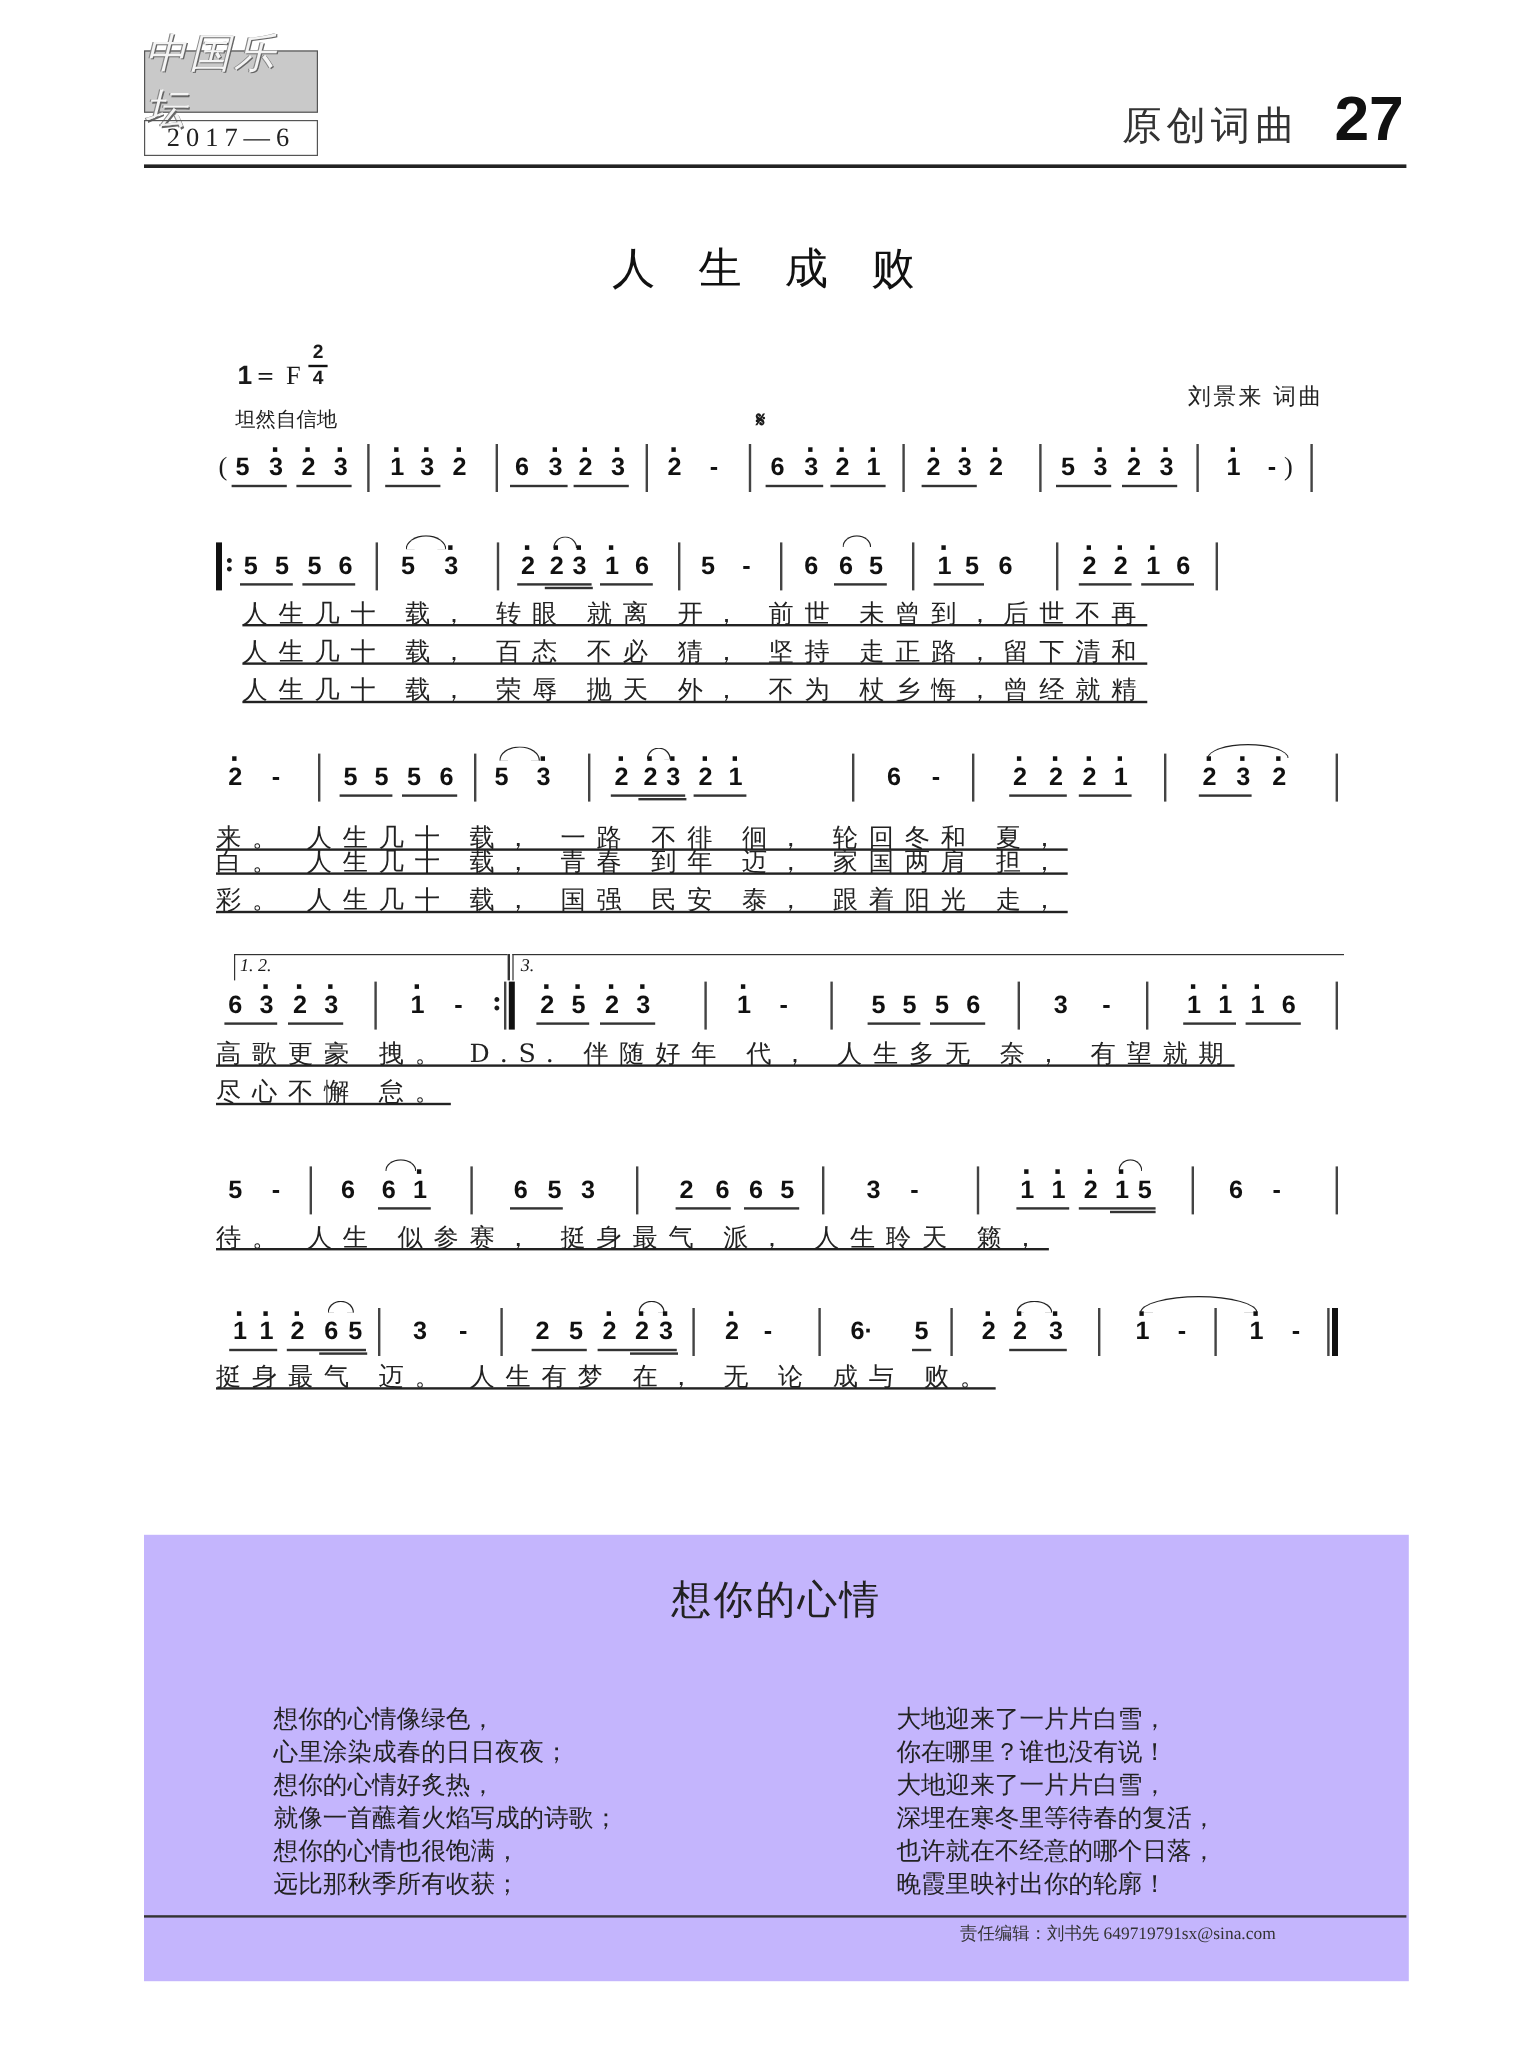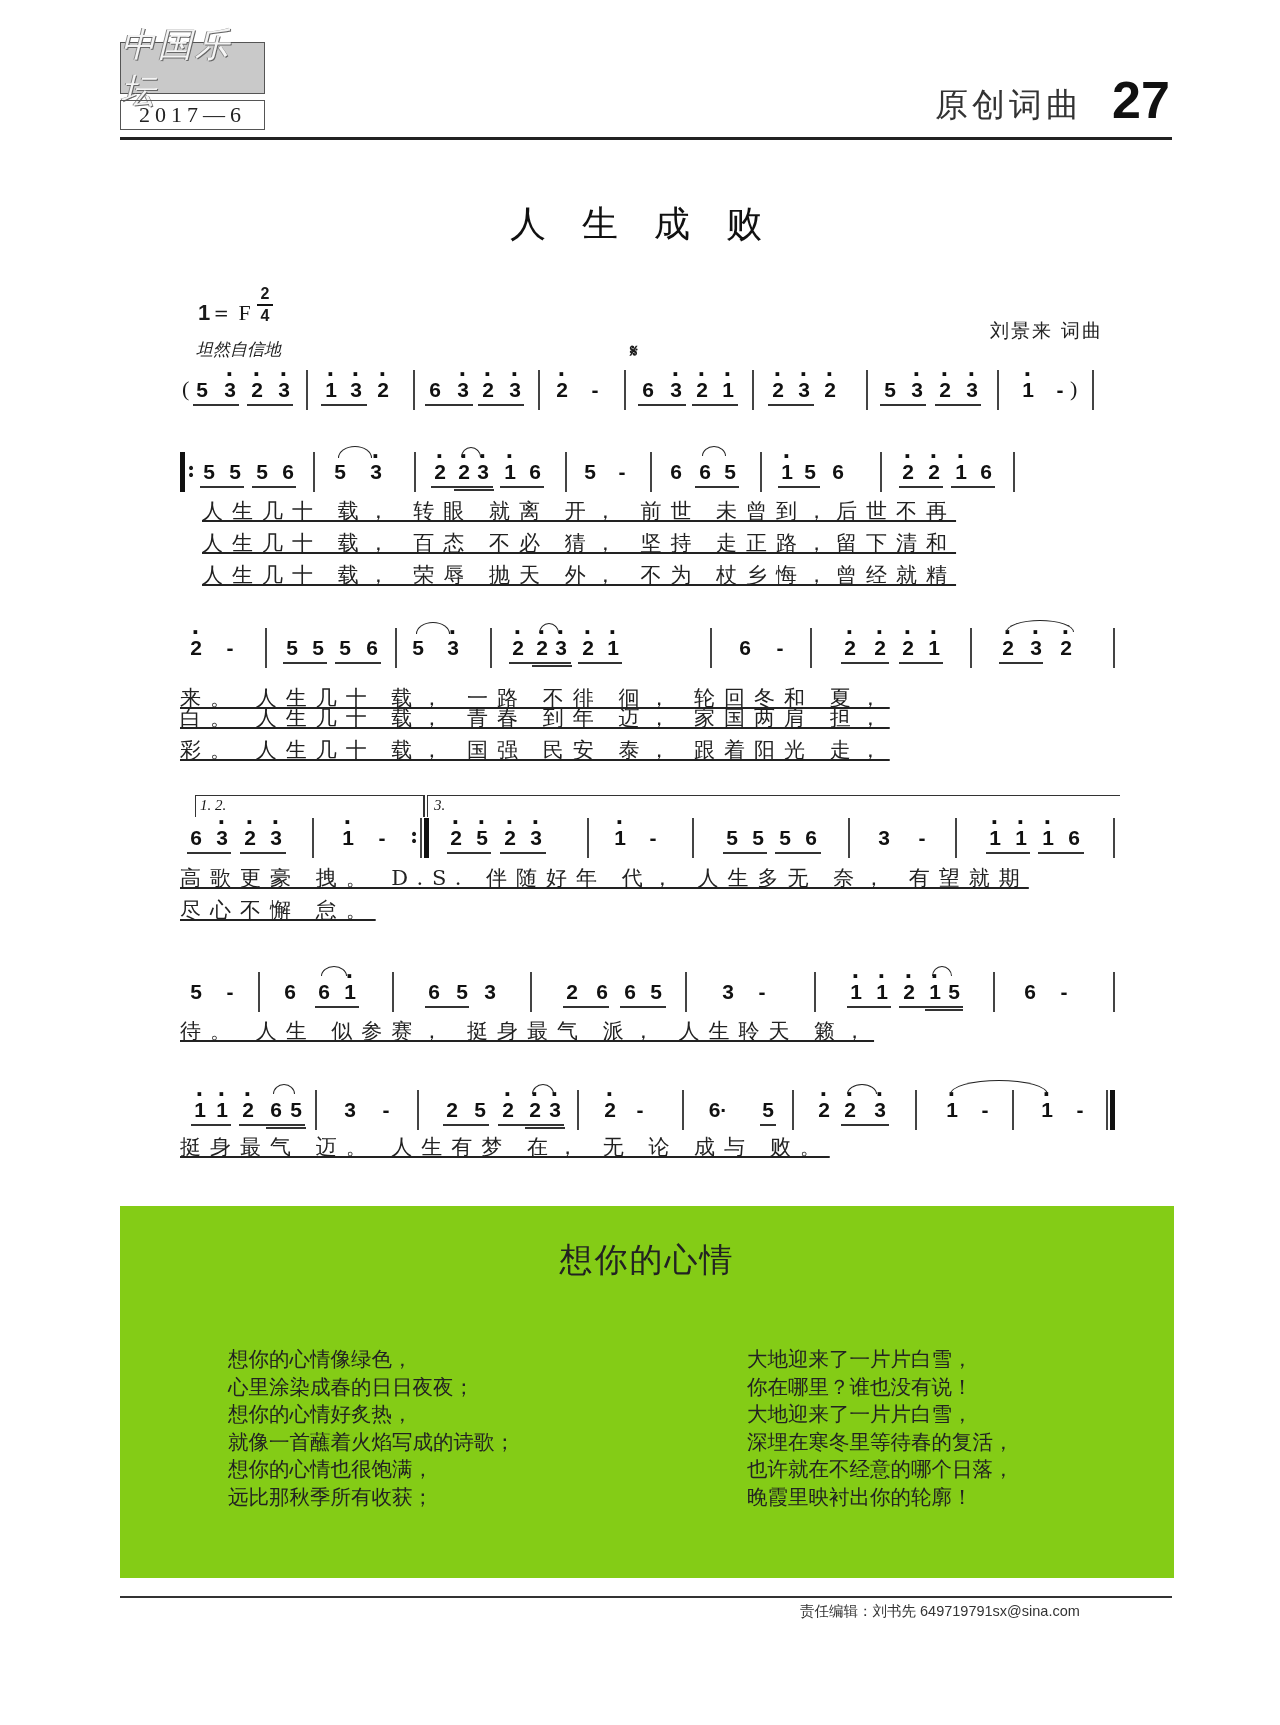--- a/index.html
+++ b/index.html
@@ -20,21 +20,21 @@
   .header-rule { position: absolute; left: 120px; top: 137px; width: 1052px; height: 3px; background: #222; }
 
   
   .song-title { position: absolute; left: 510px; top: 200px; font-size: 36px; letter-spacing: 36px; color: #111; }
   .key-sig { position: absolute; left: 198px; top: 298px; font-family: "Liberation Sans", sans-serif;
     font-size: 22px; font-weight: bold; }
   .key-sig .eq { font-family: "Liberation Serif", serif; font-weight: normal; }
   .time-sig { position: absolute; left: 256px; top: 284px; width: 18px; text-align: center;
     font-family: "Liberation Sans", sans-serif; font-weight: bold; font-size: 16px; line-height: 20px; }
   .time-sig .line { border-top: 2px solid #111; width: 16px; margin: 0 auto; }
-  .tempo { position: absolute; left: 196px; top: 338px; font-family: "DejaVu Sans", sans-serif; font-size: 17px; color: #222; font-style: italic; }
+  .tempo { position: absolute; left: 196px; top: 338px; font-family: "DejaVu Sans", sans-serif; font-size: 17px; color: #222; }
   .credits { position: absolute; left: 990px; top: 318px; font-size: 19px; letter-spacing: 2px; color: #222; }
   .segno { position: absolute; left: 630px; top: 340px; font-size: 18px; font-weight: bold; }
 
   .staff-row { position: absolute; left: 180px; width: 950px; height: 40px; }
   .bar { position: absolute; top: 0; width: 2px; height: 40px; background: #444; }
   .bar.double-thick { width: 5px; background: #111; }
   .note { position: absolute; font-family: "Liberation Sans", sans-serif; font-weight: bold; font-size: 21px;
     color: #111; top: 8px; text-align: center; width: 20px; }
   .note.dot-above::before { content: "·"; position: absolute; left: 0; right: 0; top: -17px; font-size: 26px; line-height: 1; }
   .note.dash { font-weight: bold; }
@@ -43,29 +43,29 @@
   .paren { position: absolute; font-family: "Liberation Serif", serif; font-size: 22px; top: 6px; }
   .repeat-dots { position: absolute; font-size: 22px; font-weight: bold; top: 4px; }
 
   .lyric-row { position: absolute; left: 180px; width: 950px; height: 30px; font-size: 21px; color: #222; }
   .lyric { position: absolute; top: 0; text-decoration: underline; }
 
   .volta { position: absolute; border-top: 1.5px solid #333; border-left: 1.5px solid #333; height: 22px; }
   .volta-label { position: absolute; font-family: "Liberation Serif", serif; font-style: italic; font-size: 15px; }
 
   
-  .poem-box { position: absolute; left: 120px; top: 1206px; width: 1054px; height: 372px; background: #84cc16; }
+  .poem-box { position: absolute; left: 120px; top: 1279px; width: 1054px; height: 372px; background: #c4b5fd; }
   .poem-title { position: absolute; left: 0; width: 100%; top: 32px; text-align: center; font-size: 33px; color: #222; letter-spacing: 2px; }
   .poem-author { position: absolute; left: 0; width: 100%; top: 88px; text-align: center; font-family: "DejaVu Sans", sans-serif; font-size: 17px; color: #333; }
   .poem-col { position: absolute; top: 140px; font-family: "DejaVu Sans", sans-serif; font-size: 20.5px; line-height: 27.5px; color: #222; }
   .poem-col.left { left: 108px; }
   .poem-col.right { left: 627px; }
 
   .footer-rule { position: absolute; left: 120px; top: 1596px; width: 1052px; height: 2px; background: #333; }
-  .footer { position: absolute; left: 800px; top: 1602px; font-family: Liberation Sans, sans-serif; font-size: 14.5px; color: #333; }
+  .footer { position: absolute; left: 800px; top: 1602px; font-family: Liberation Serif, serif; font-size: 14.5px; color: #333; }
 </style>
 </head>
 <body>
 
 <div class="mag-logo">中国乐坛</div>
 <div class="mag-issue">2017—6</div>
 <div class="section-title">原创词曲</div>
 <div class="page-number">27</div>
 <div class="header-rule"></div>
 

